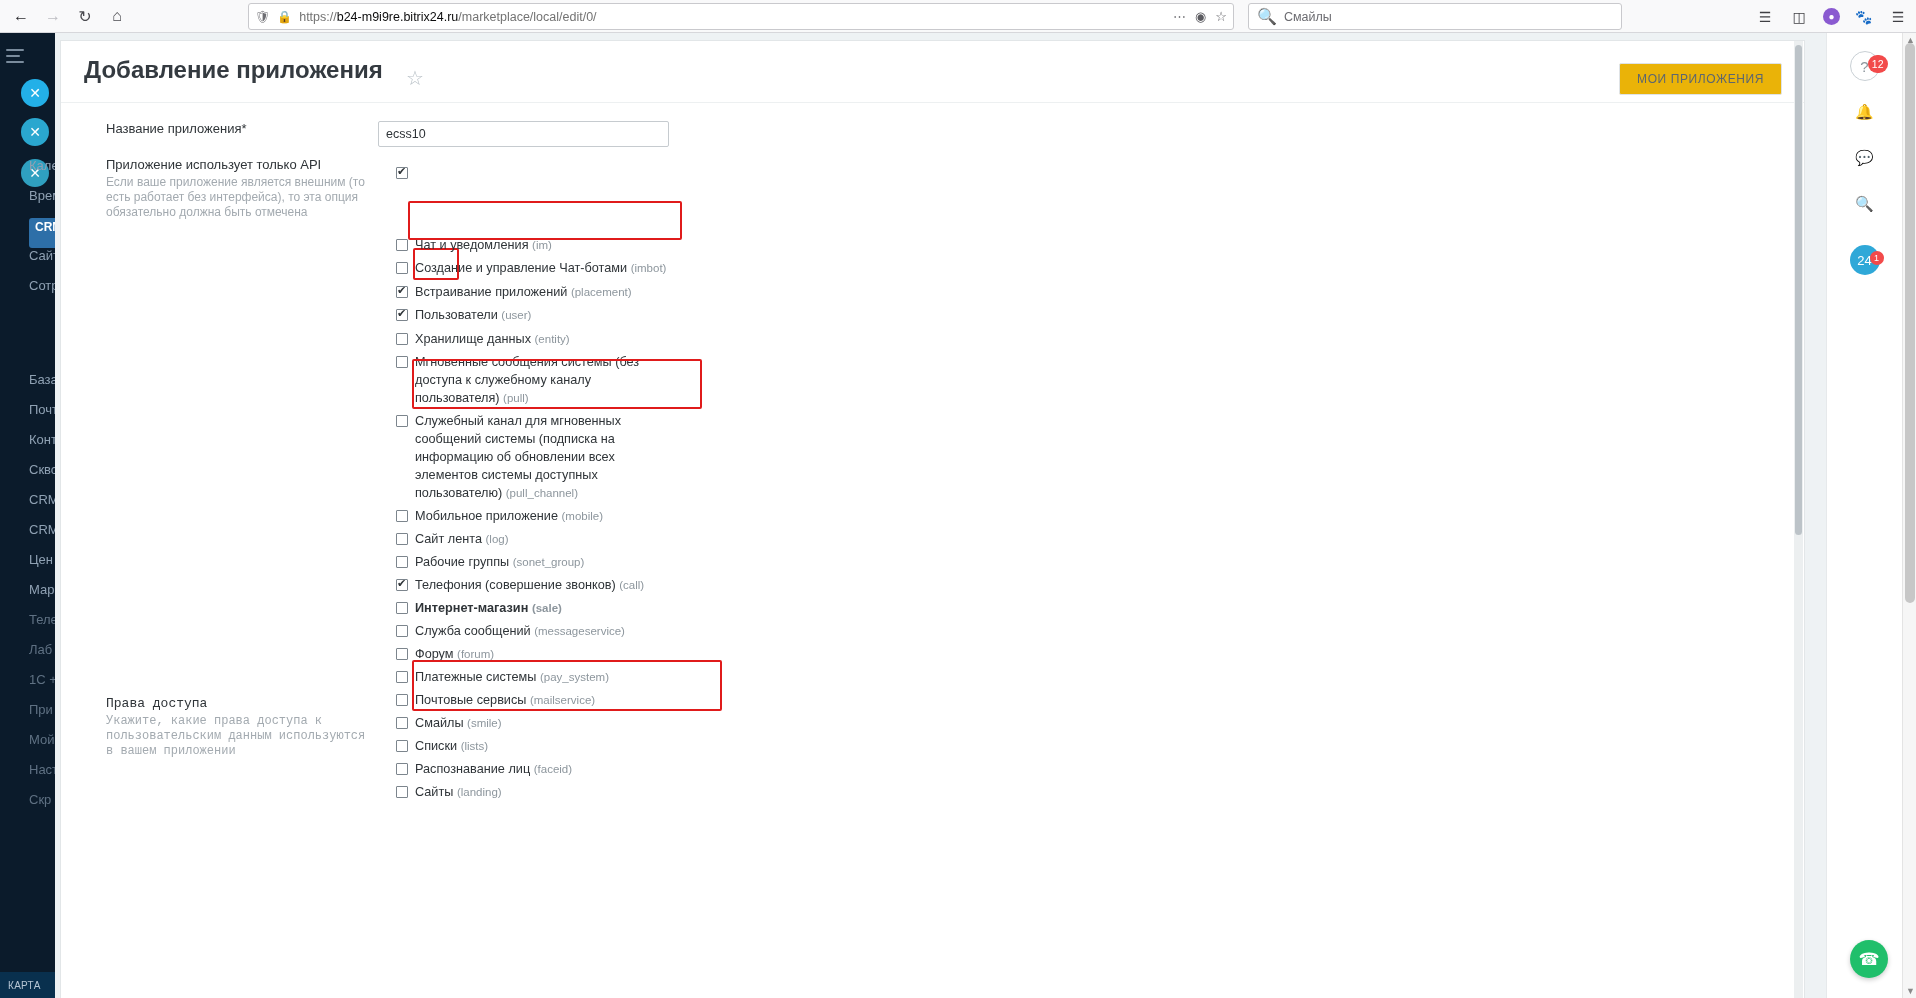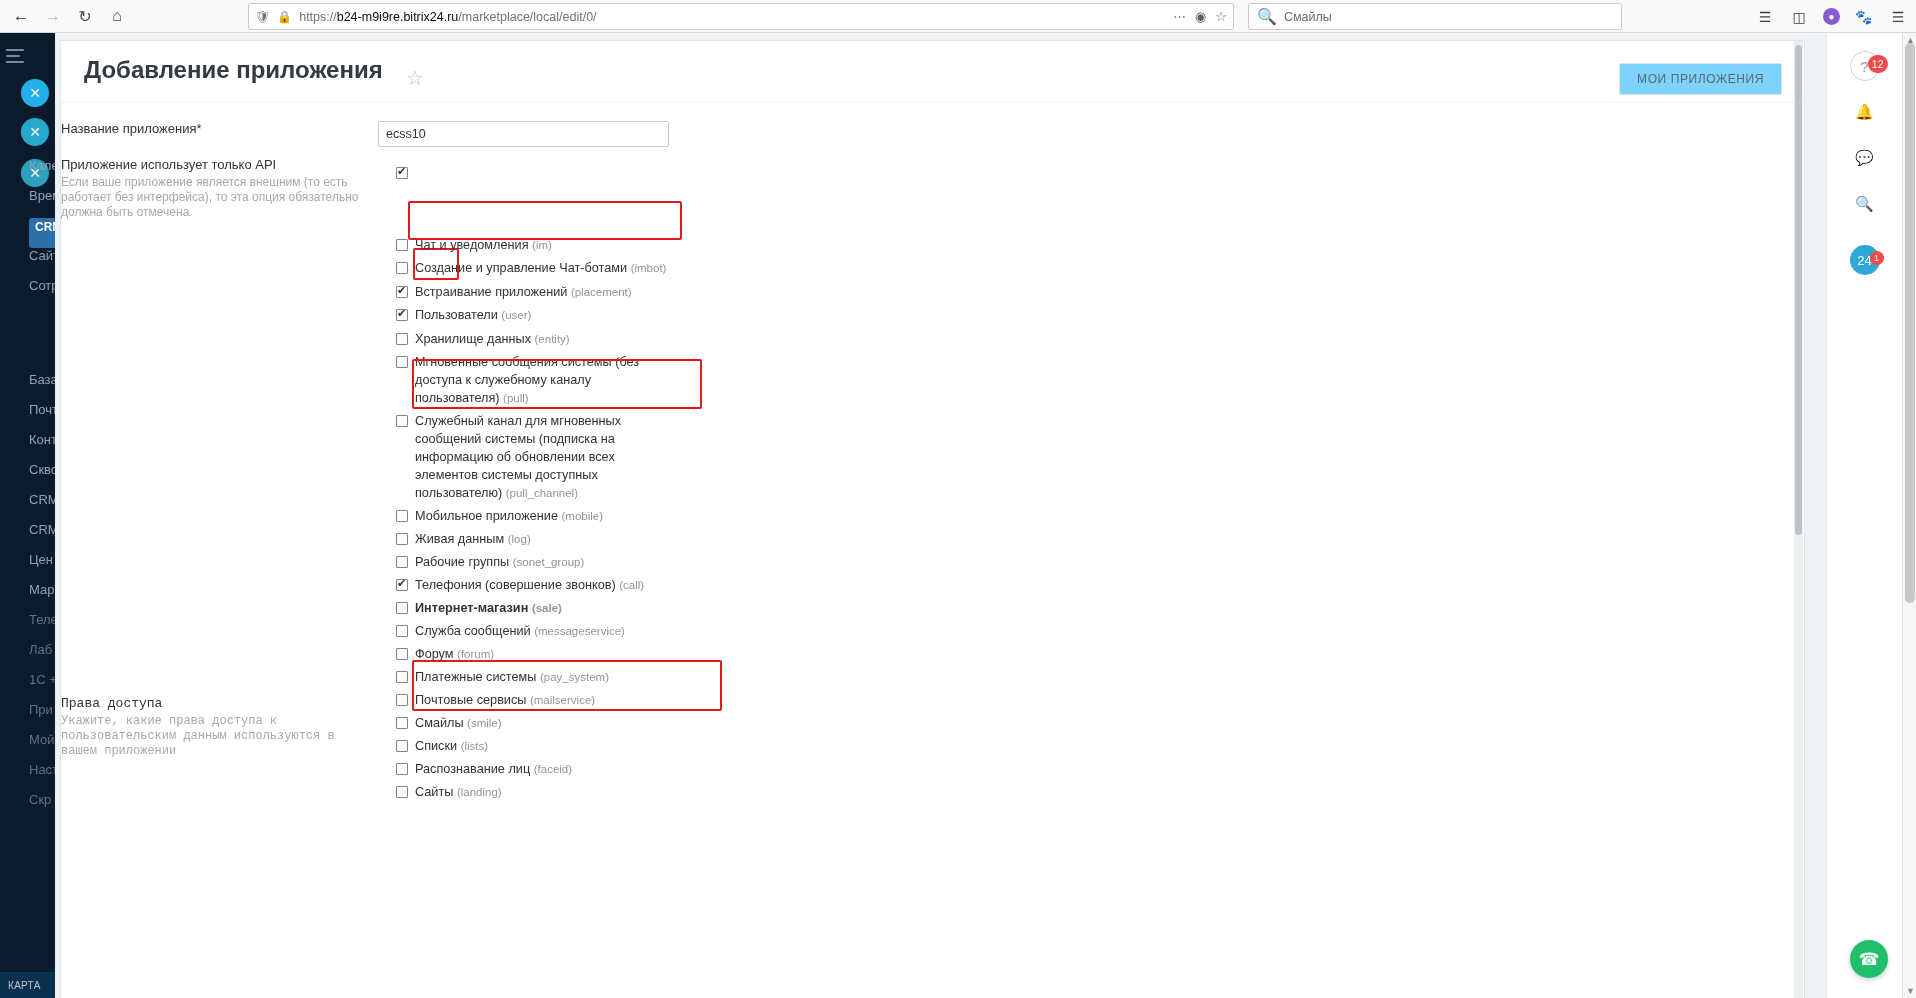--- a/index.html
+++ b/index.html
@@ -103,29 +103,29 @@
   }
   .page-title {
     position: absolute; left: 23px; top: 15px;
     font-size: 24px; color: #343a40; font-weight: bold;
   }
   .star-icon {
     position: absolute; left: 345px; top: 25px; font-size: 20px; color: #b9c1c7;
   }
   .myapps-btn {
     position: absolute; right: 22px; top: 22px; height: 32px;
-    background: #7dd3fc; border: 1px solid #dfe3e6; border-radius: 2px;
+    background: #eab308; border: 1px solid #dfe3e6; border-radius: 2px;
     color: #5c6670; font-size: 12px; letter-spacing: .6px;
     display: flex; align-items: center; padding: 0 17px; text-transform: uppercase;
   }
 
   .form { position: relative; padding-top: 18px; }
   .row { position: relative; display: flex; }
   .label-col {
-    width: 317px; padding-right: 10px; text-align: left;
+    width: 317px; padding-left: 45px; padding-right: 10px; text-align: left;
   }
   .lbl { font-size: 13px; color: #2f3438; }
   .lbl-hint { font-size: 12px; color: #a3aab0; line-height: 15px; margin-top: 3px; }
   .field-col { flex: 1; }
 
   .text-input {
     width: 291px; height: 26px; border: 1px solid #c6cbcf; border-radius: 2px;
     font-size: 12.5px; color: #2f3438; padding: 0 7px; background: #fff;
   }
   .redbox { position: absolute; border: 2px solid #e01b1b; border-radius: 2px; }
@@ -383,21 +383,21 @@
               <div class="cb-text" style="max-width:250px;"><span>Служебный канал для мгновенных сообщений системы (подписка на информацию об обновлении всех элементов системы доступных пользователю)</span> <span class="code">(pull_channel)</span></div>
             </div>
 
             <div class="check-row">
               <div class="cb"></div>
               <div class="cb-text"><span>Мобильное приложение</span> <span class="code">(mobile)</span></div>
             </div>
 
             <div class="check-row">
               <div class="cb"></div>
-              <div class="cb-text"><span>Живая данным</span> <span class="code">(log)</span></div>
+              <div class="cb-text"><span>Сайт лента</span> <span class="code">(log)</span></div>
             </div>
 
             <div class="check-row">
               <div class="cb"></div>
               <div class="cb-text"><span>Рабочие группы</span> <span class="code">(sonet_group)</span></div>
             </div>
 
 
             <div class="check-row">
               <div class="cb checked"></div>

